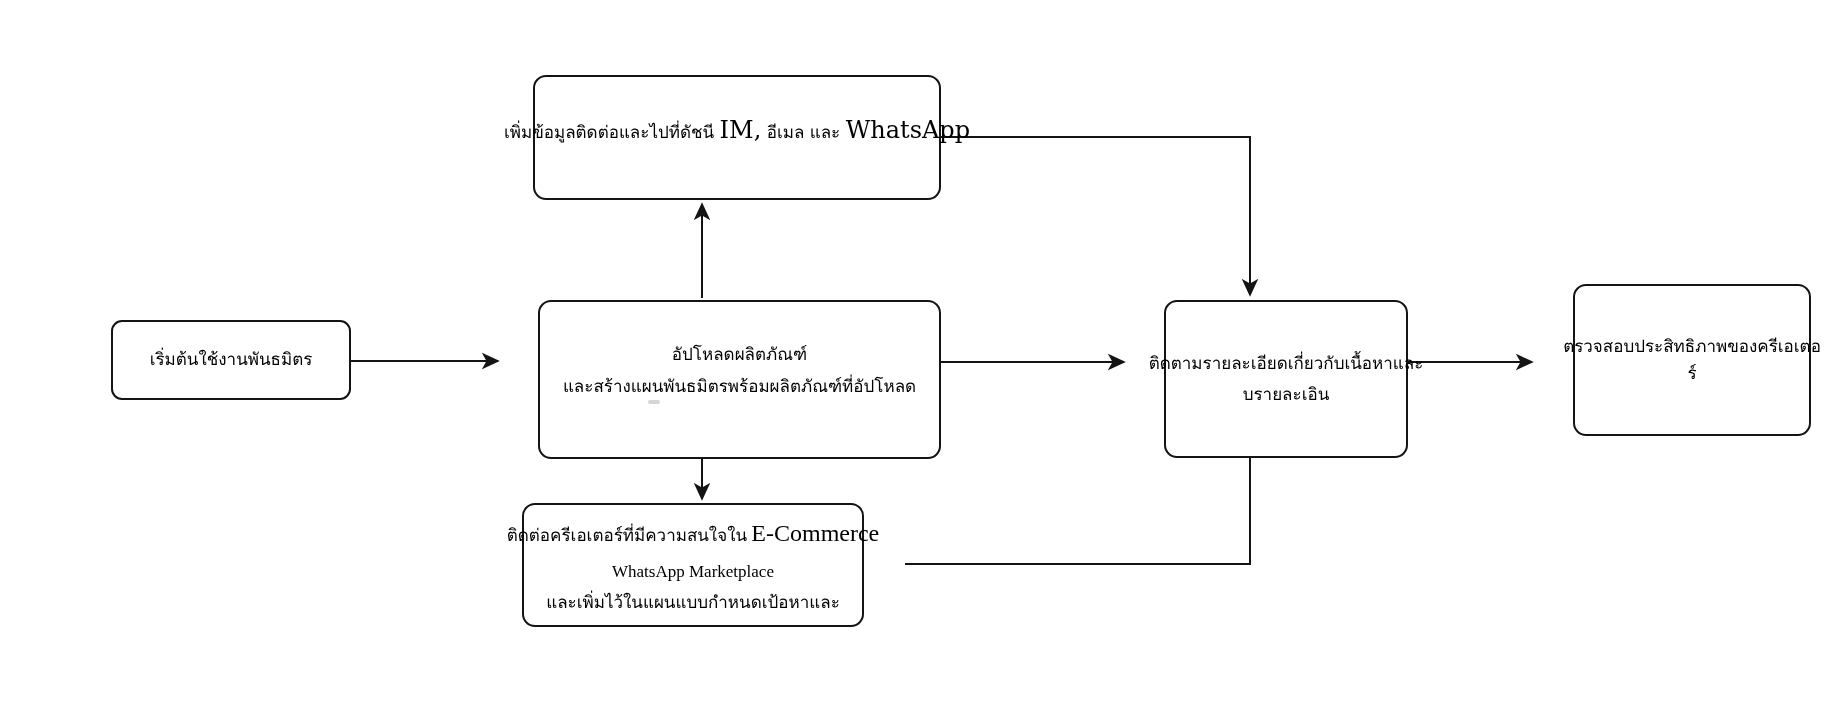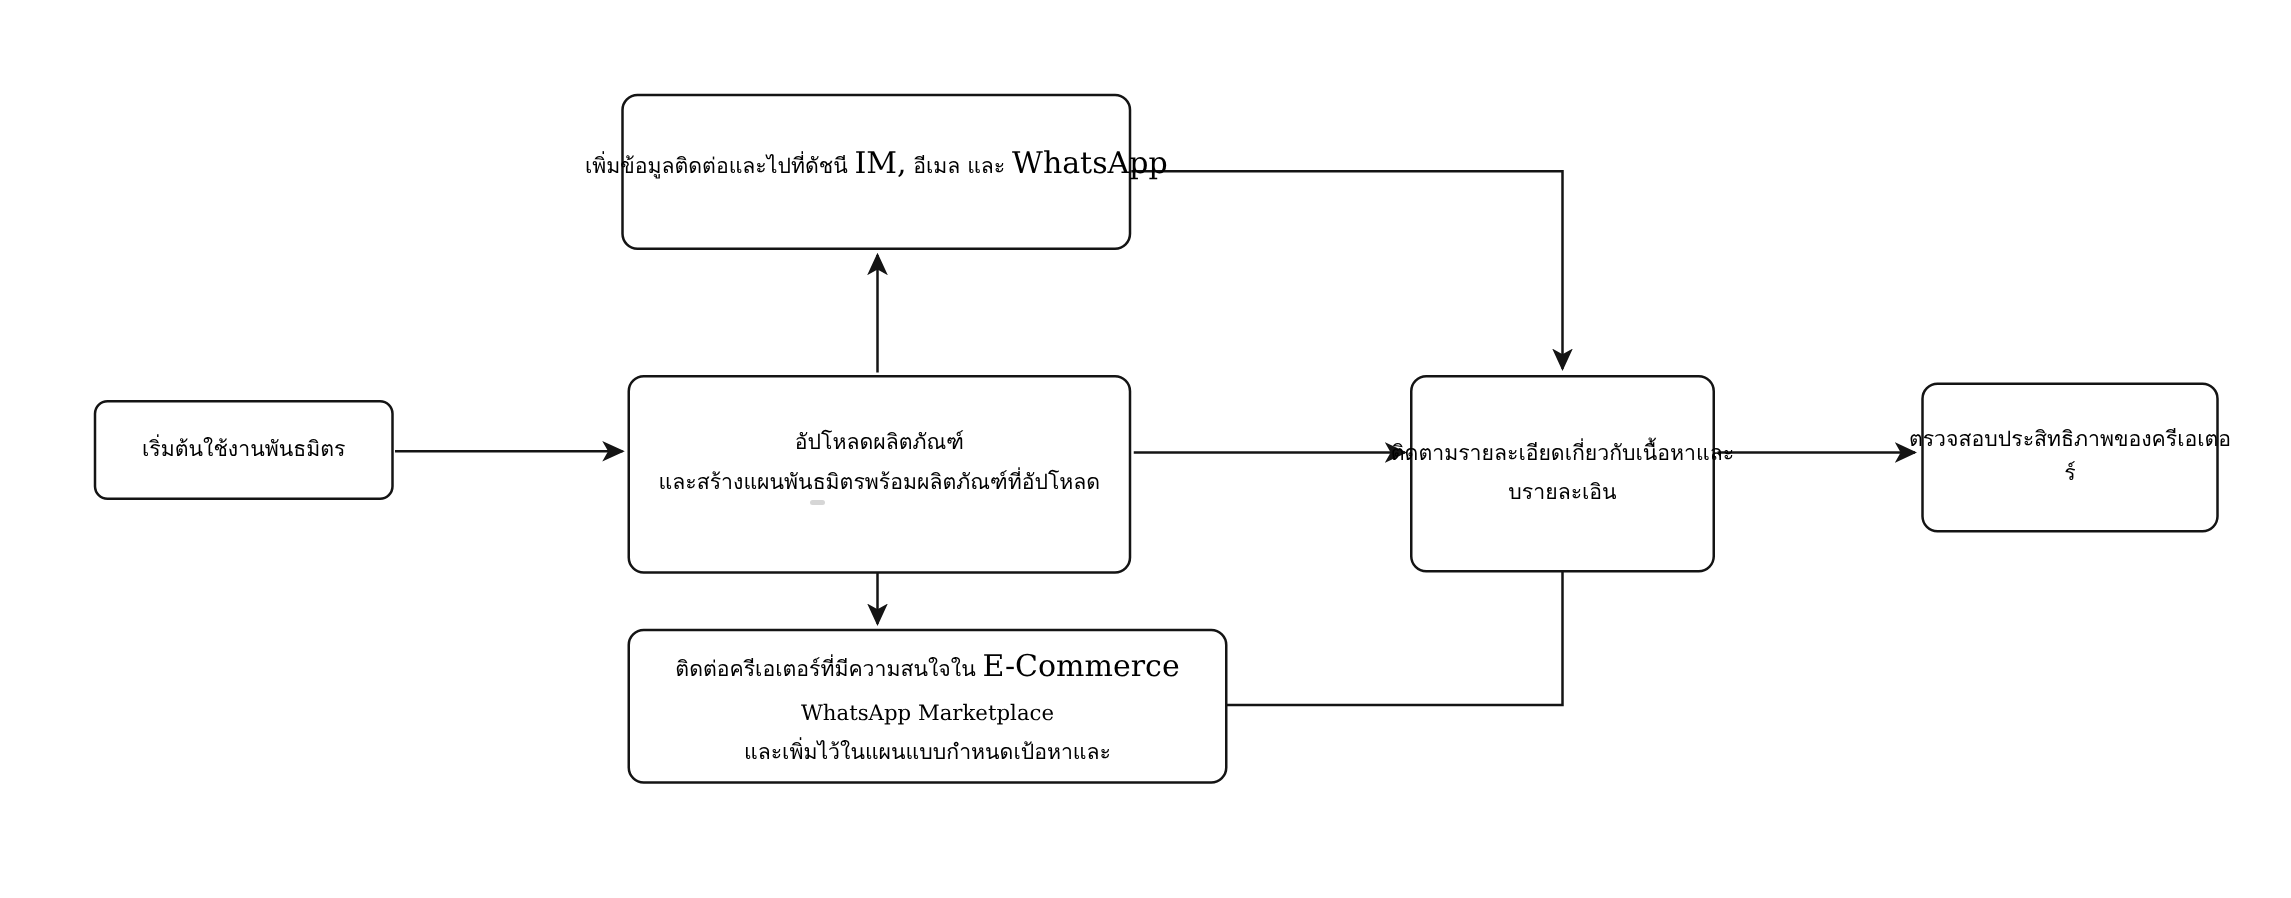--- a/index.html
+++ b/index.html
@@ -29,41 +29,42 @@
     background: #ffffff;
     border: 2px solid #141414;
     border-radius: 13px;
     display: flex;
     flex-direction: column;
     justify-content: center;
     align-items: center;
     text-align: center;
     color: #000000;
     padding: 4px 14px;
+    margin-left: 36px;
   }
   .node .line {
     display: block;
     font-size: 17px;
     line-height: 1.85;
     white-space: nowrap;
   }
   .latin-lg {
     font-size: 24px;
   }
   .line-lg {
     font-size: 24px;
     line-height: 1.45;
   }
   
   #node-start   { left: 75px;   top: 320px; width: 240px; height: 80px;  border-radius: 11px; font-family: Liberation Serif, serif; }
   #node-contact { left: 497px;  top: 75px;  width: 408px; height: 125px; padding-bottom: 18px; }
   #node-upload  { left: 502px;  top: 300px; width: 403px; height: 159px; padding-bottom: 22px; }
-  #node-invite  { left: 502px;  top: 503px; width: 480px; height: 124px; }
+  #node-invite  { left: 486px;  top: 503px; width: 342px; height: 124px; font-family: Liberation Serif, serif; }
   #node-track   { left: 1128px; top: 300px; width: 244px; height: 158px; }
-  #node-review  { left: 1537px; top: 306px; width: 238px; height: 120px; }
+  #node-review  { left: 1537px; top: 284px; width: 238px; height: 152px; }
   #node-review .line { line-height: 1.6; }
   .smudge {
     position: absolute;
     left: 648px; top: 400px;
     width: 12px; height: 4px;
     background: #b5b5b5;
     opacity: 0.55;
     border-radius: 2px;
   }
 </style>

